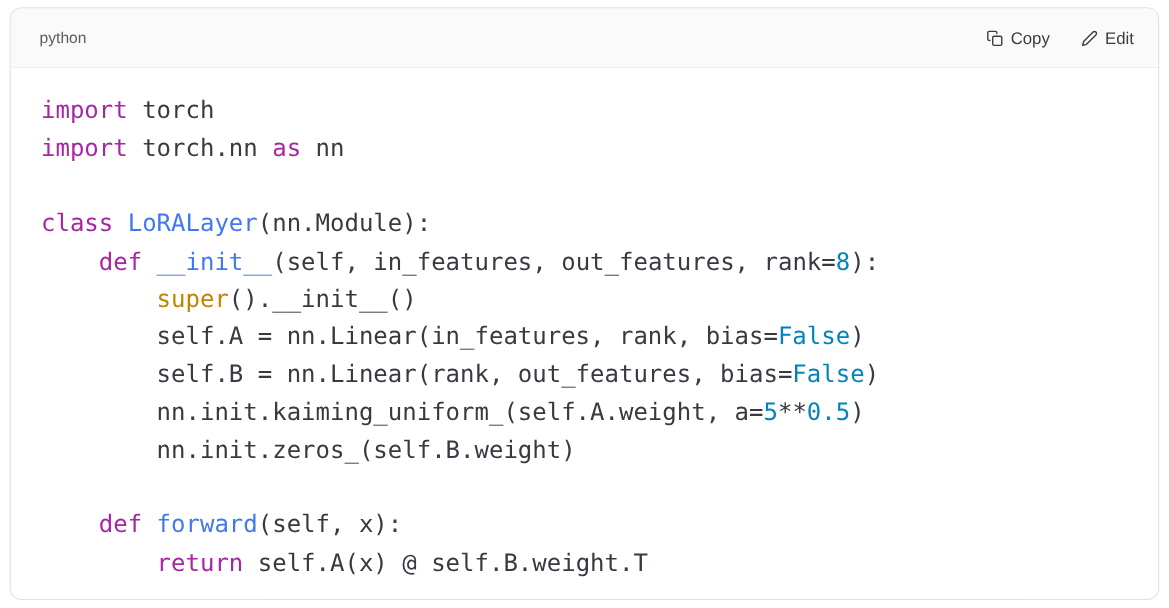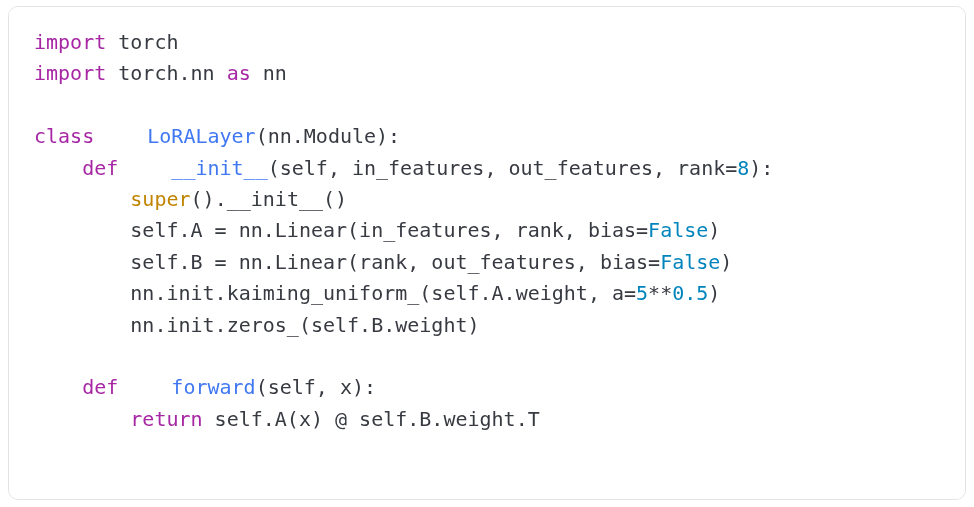--- a/index.html
+++ b/index.html
@@ -65,22 +65,44 @@
     overflow: auto;
     font-family: "DejaVu Sans Mono", "Liberation Mono", monospace;
     font-size: 20px;
     line-height: 31.4px;
     color: #383a42;
     white-space: pre;
   }
   .code-line { white-space: pre; }
   .tok-pl { color: var(--plain, #383a42); }
   .tok-kw { color: var(--keyword, #a626a4); }
-  .tok-fn { color: var(--title, #4078f2); margin-left: 41px; }
+  .tok-fn { color: var(--title, #4078f2); }
   .tok-bi { color: var(--builtin, #c18401); }
   .tok-lit { color: var(--literal, #0184bc); }
 </style>
 </head>
 <body>
 
 <div class="card">
+  <div class="card-header">
+    <span class="lang-label">python</span>
+    <div class="header-actions">
+      <button class="action-btn">
+        <span class="icon">
+          <svg width="14" height="14" viewBox="0 0 24 24" fill="none" stroke="currentColor" stroke-width="2" stroke-linecap="round" stroke-linejoin="round">
+              <rect x="9" y="9" width="13" height="13" rx="2" ry="2"></rect>
+              <path d="M5 15H4a2 2 0 0 1-2-2V4a2 2 0 0 1 2-2h9a2 2 0 0 1 2 2v1"></path>
+            </svg>
+        </span>
+        <span>Copy</span>
+      </button>
+      <button class="action-btn">
+        <span class="icon">
+          <svg width="14" height="14" viewBox="0 0 24 24" fill="none" stroke="currentColor" stroke-width="2" stroke-linecap="round" stroke-linejoin="round">
+              <path d="M17 3a2.828 2.828 0 1 1 4 4L7.5 20.5 2 22l1.5-5.5L17 3z"></path>
+            </svg>
+        </span>
+        <span>Edit</span>
+      </button>
+    </div>
+  </div>
   <pre class="code-area" id="code-area"><div class="code-line"><span class="tok-kw">import</span><span class="tok-pl"> torch</span></div><div class="code-line"><span class="tok-kw">import</span><span class="tok-pl"> torch.nn </span><span class="tok-kw">as</span><span class="tok-pl"> nn</span></div><div class="code-line">&nbsp;</div><div class="code-line"><span class="tok-kw">class</span><span class="tok-pl"> </span><span class="tok-fn">LoRALayer</span><span class="tok-pl">(nn.Module):</span></div><div class="code-line"><span class="tok-pl">    </span><span class="tok-kw">def</span><span class="tok-pl"> </span><span class="tok-fn">__init__</span><span class="tok-pl">(self, in_features, out_features, rank=</span><span class="tok-lit">8</span><span class="tok-pl">):</span></div><div class="code-line"><span class="tok-pl">        </span><span class="tok-bi">super</span><span class="tok-pl">().__init__()</span></div><div class="code-line"><span class="tok-pl">        self.A = nn.Linear(in_features, rank, bias=</span><span class="tok-lit">False</span><span class="tok-pl">)</span></div><div class="code-line"><span class="tok-pl">        self.B = nn.Linear(rank, out_features, bias=</span><span class="tok-lit">False</span><span class="tok-pl">)</span></div><div class="code-line"><span class="tok-pl">        nn.init.kaiming_uniform_(self.A.weight, a=</span><span class="tok-lit">5</span><span class="tok-pl">**</span><span class="tok-lit">0.5</span><span class="tok-pl">)</span></div><div class="code-line"><span class="tok-pl">        nn.init.zeros_(self.B.weight)</span></div><div class="code-line">&nbsp;</div><div class="code-line"><span class="tok-pl">    </span><span class="tok-kw">def</span><span class="tok-pl"> </span><span class="tok-fn">forward</span><span class="tok-pl">(self, x):</span></div><div class="code-line"><span class="tok-pl">        </span><span class="tok-kw">return</span><span class="tok-pl"> self.A(x) @ self.B.weight.T</span></div></pre>
 </div>
 
 </body></html>

